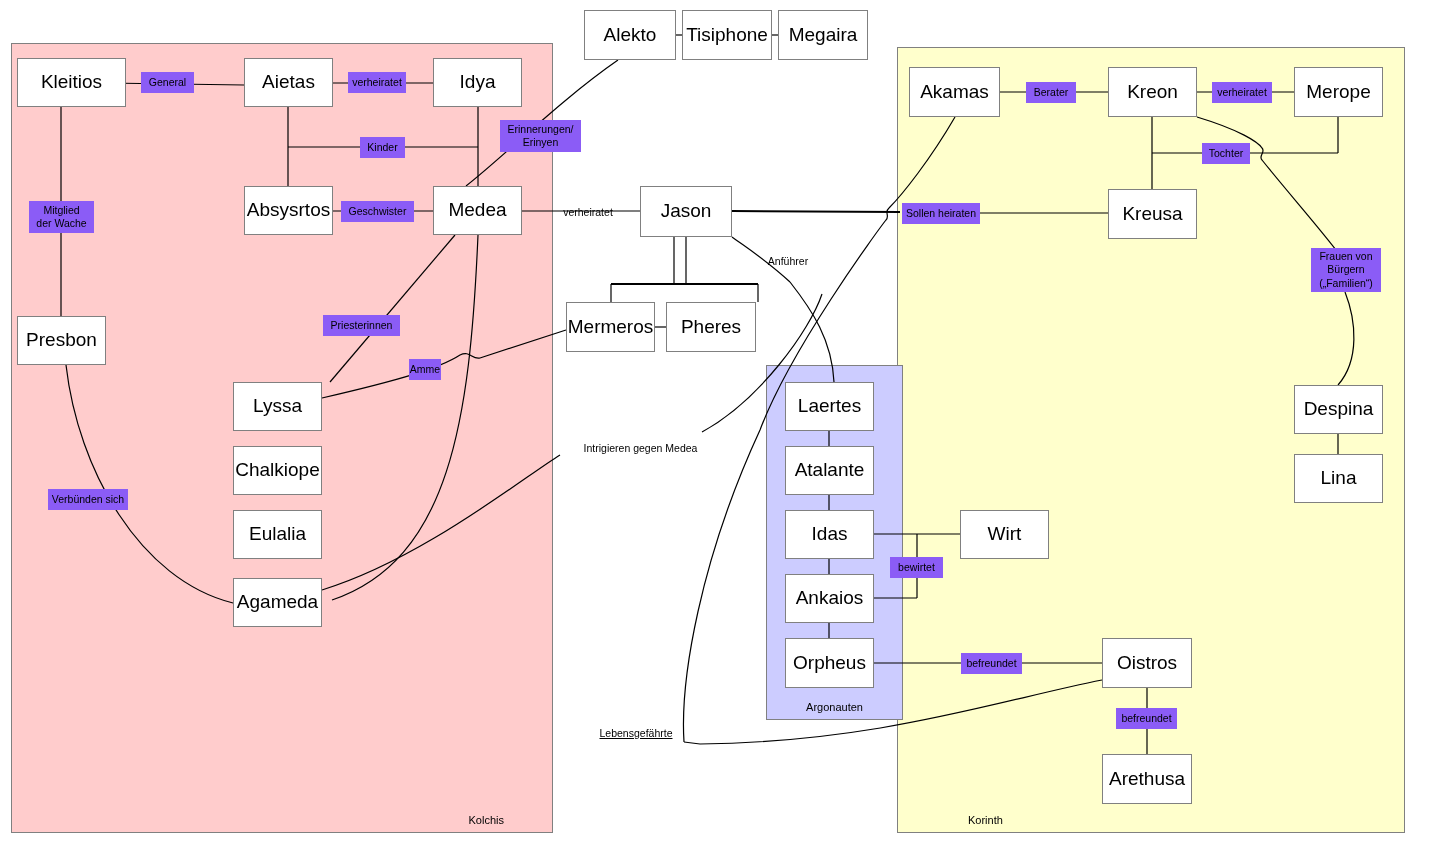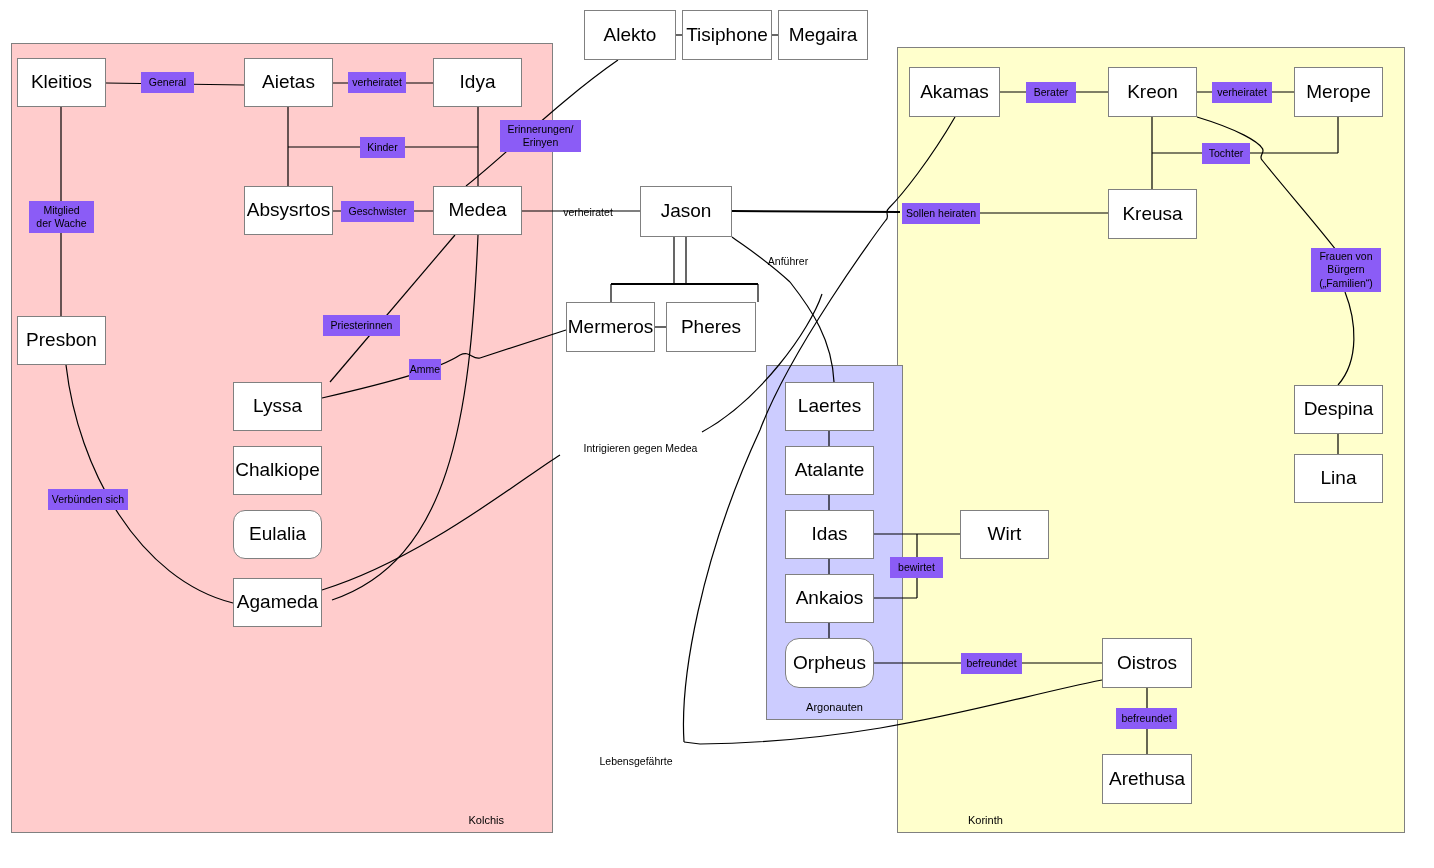--- a/index.html
+++ b/index.html
@@ -86,21 +86,21 @@
       <path d="M829,623 L829,638"></path>
       <path d="M874,534 L960,534"></path>
       <path d="M917,534 L917,598"></path>
       <path d="M874,598 L917,598"></path>
       <path d="M874,663 L961,663"></path>
       <path d="M1022,663 L1102,663"></path>
       <path d="M1147,688 L1147,708"></path>
       <path d="M1147,729 L1147,754"></path>
       <path d="M1102,680 C1000,700 880,742 700,744 L684,742"></path>
     </svg>
-<div class="node" style="left: 17px; top: 58px; width: 89px; height: 49px;">
+<div class="node" style="left: 17px; top: 58px; width: 109px; height: 49px;">
       <span>Kleitios</span>
     </div>
     <div class="node" style="left: 244px; top: 58px; width: 89px; height: 49px;">
       <span>Aietas</span>
     </div>
     <div class="node" style="left: 433px; top: 58px; width: 89px; height: 49px;">
       <span>Idya</span>
     </div>
     <div class="node" style="left: 244px; top: 186px; width: 89px; height: 49px;">
       <span>Absysrtos</span>
@@ -110,21 +110,21 @@
     </div>
     <div class="node" style="left: 17px; top: 316px; width: 89px; height: 49px;">
       <span>Presbon</span>
     </div>
     <div class="node" style="left: 233px; top: 382px; width: 89px; height: 49px;">
       <span>Lyssa</span>
     </div>
     <div class="node" style="left: 233px; top: 446px; width: 89px; height: 49px;">
       <span>Chalkiope</span>
     </div>
-    <div class="node" style="left: 233px; top: 510px; width: 89px; height: 49px; border-radius: 12px;">
+    <div class="node" style="left: 233px; top: 510px; width: 89px; height: 49px;">
       <span>Eulalia</span>
     </div>
     <div class="node" style="left: 233px; top: 578px; width: 89px; height: 49px;">
       <span>Agameda</span>
     </div>
     <div class="node" style="left: 584px; top: 10px; width: 92px; height: 50px;">
       <span>Alekto</span>
     </div>
     <div class="node" style="left: 682px; top: 10px; width: 90px; height: 50px;">
       <span>Tisiphone</span>
@@ -164,21 +164,21 @@
     </div>
     <div class="node" style="left: 785px; top: 446px; width: 89px; height: 49px;">
       <span>Atalante</span>
     </div>
     <div class="node" style="left: 785px; top: 510px; width: 89px; height: 49px;">
       <span>Idas</span>
     </div>
     <div class="node" style="left: 785px; top: 574px; width: 89px; height: 49px;">
       <span>Ankaios</span>
     </div>
-    <div class="node" style="left: 785px; top: 638px; width: 89px; height: 50px; border-radius: 14px;">
+    <div class="node" style="left: 785px; top: 638px; width: 89px; height: 50px;">
       <span>Orpheus</span>
     </div>
     <div class="node" style="left: 960px; top: 510px; width: 89px; height: 49px;">
       <span>Wirt</span>
     </div>
     <div class="node" style="left: 1102px; top: 638px; width: 90px; height: 50px;">
       <span>Oistros</span>
     </div>
     <div class="node" style="left: 1102px; top: 754px; width: 90px; height: 50px;">
       <span>Arethusa</span>
@@ -190,21 +190,21 @@
     <div class="elabel" style="left: 29px; top: 201px; width: 65px; height: 32px;">Mitglied
 der Wache</div>
     <div class="elabel" style="left: 500px; top: 120px; width: 81px; height: 32px;">Erinnerungen/
 Erinyen</div>
     <div class="elabel" style="left: 48px; top: 489px; width: 80px; height: 21px;">Verbünden sich</div>
     <div class="elabel" style="left: 323px; top: 315px; width: 77px; height: 21px;">Priesterinnen</div>
     <div class="elabel" style="left: 409px; top: 359px; width: 32px; height: 21px;">Amme</div>
     <div class="elabel nobg" style="left: 559px; top: 203px; width: 58px; height: 19px;">verheiratet</div>
     <div class="elabel nobg" style="left: 762px; top: 252px; width: 52px; height: 19px;">Anführer</div>
     <div class="elabel nobg" style="left: 584px; top: 439px; width: 113px; height: 19px;">Intrigieren gegen Medea</div>
-    <div class="elabel nobg" style="left: 593px; top: 752px; width: 86px; height: 19px;">Lebensgefährte</div>
+    <div class="elabel nobg" style="left: 593px; top: 724px; width: 86px; height: 19px; text-decoration: underline;">Lebensgefährte</div>
     <div class="elabel" style="left: 1026px; top: 82px; width: 50px; height: 21px;">Berater</div>
     <div class="elabel" style="left: 1212px; top: 82px; width: 60px; height: 21px;">verheiratet</div>
     <div class="elabel" style="left: 1202px; top: 143px; width: 48px; height: 21px;">Tochter</div>
     <div class="elabel" style="left: 902px; top: 203px; width: 78px; height: 21px;">Sollen heiraten</div>
     <div class="elabel" style="left: 1311px; top: 248px; width: 70px; height: 44px;">Frauen von
 Bürgern
 („Familien“)</div>
     <div class="elabel" style="left: 890px; top: 557px; width: 53px; height: 21px;">bewirtet</div>
     <div class="elabel" style="left: 961px; top: 653px; width: 61px; height: 21px;">befreundet</div>
     <div class="elabel" style="left: 1116px; top: 708px; width: 61px; height: 21px;">befreundet</div>

